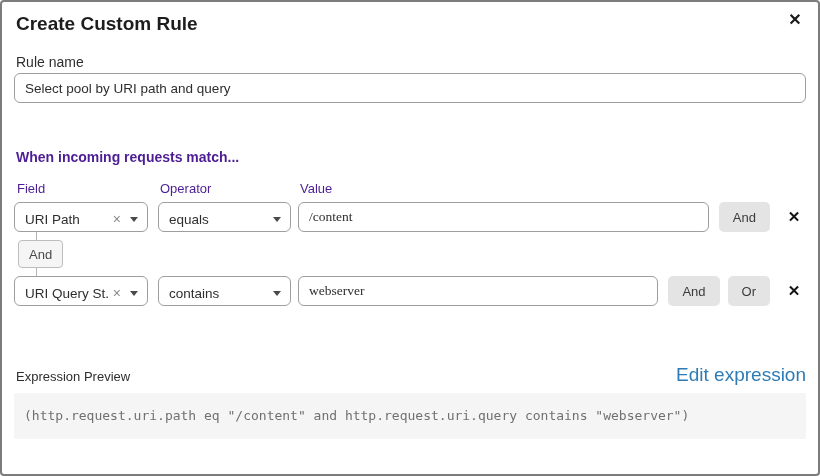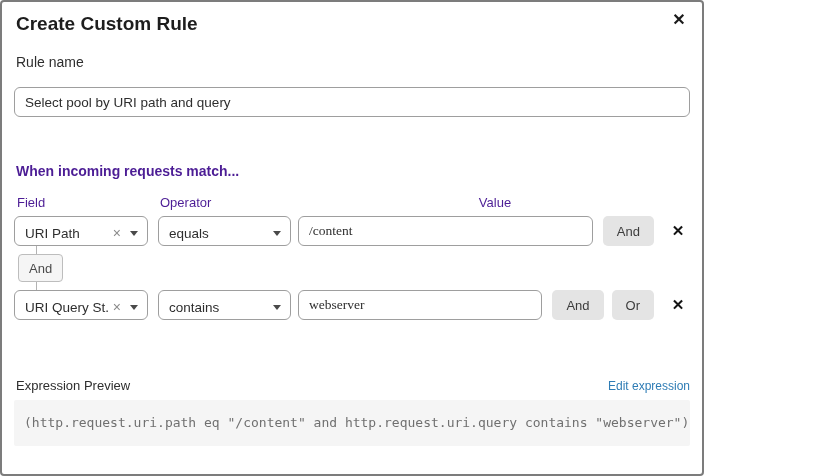--- a/index.html
+++ b/index.html
@@ -4,21 +4,21 @@
 <style>
   * { box-sizing: border-box; margin: 0; padding: 0; }
   html, body { background: #fff; }
   body {
     font-family: "Liberation Sans", "DejaVu Sans", sans-serif;
     color: #2e2e2e;
     -webkit-font-smoothing: antialiased;
   }
   .modal {
     position: relative;
-    width: 704px;
+    width: 820px;
     height: 476px;
     background: #ffffff;
     border: 2px solid #7c7c7c;
     border-radius: 4px;
     padding: 10px 12px 12px 12px;
     overflow: hidden;
   }
   .modal-title {
     font-size: 19px;
     font-weight: 700;
@@ -62,39 +62,39 @@
     height: 30px;
     border: 1px solid #9e9e9e;
     border-radius: 6px;
     padding: 0 10px;
     font-family: "Liberation Sans", "DejaVu Sans", sans-serif;
     font-size: 13.5px;
     color: #2e2e2e;
     background: #fff;
     outline: none;
   }
-  .name-input { margin-top: 16px; }
+  .name-input { margin-top: 2px; }
   .match-heading {
     margin-top: 46px;
     font-size: 14px;
     font-weight: 700;
     line-height: 17px;
     color: #4c1d95;
     padding-left: 2px;
   }
   .col-labels {
     display: flex;
     margin-top: 15px;
     font-size: 13px;
     line-height: 16px;
     color: #4c1d95;
   }
   .col-labels .col-field    { width: 144px; padding-left: 3px; }
   .col-labels .col-operator { width: 140px; padding-left: 2px; }
-  .col-labels .col-value    { flex: 1; padding-left: 2px; text-align: center; }
+  .col-labels .col-value    { flex: 1; padding-left: 2px; }
   .cond-row {
     display: flex;
     align-items: center;
     height: 30px;
   }
   .cond-row.first { margin-top: 5px; }
   .dd {
     height: 30px;
     border: 1px solid #9e9e9e;
     border-radius: 6px;
@@ -188,21 +188,21 @@
     align-items: baseline;
     justify-content: space-between;
     gap: 25px;
   }
   .expr-label {
     font-size: 13px;
     color: #2e2e2e;
     padding-left: 2px;
   }
   .edit-link {
-    font-size: 12px;
+    font-size: 19px;
     color: #2e7cb5;
     text-decoration: none;
     cursor: pointer;
   }
   .code-block {
     margin-top: 7px;
     background: #f5f5f5;
     border-radius: 2px;
     padding: 15px 10px;
     font-family: "DejaVu Sans Mono", "Liberation Mono", monospace;

